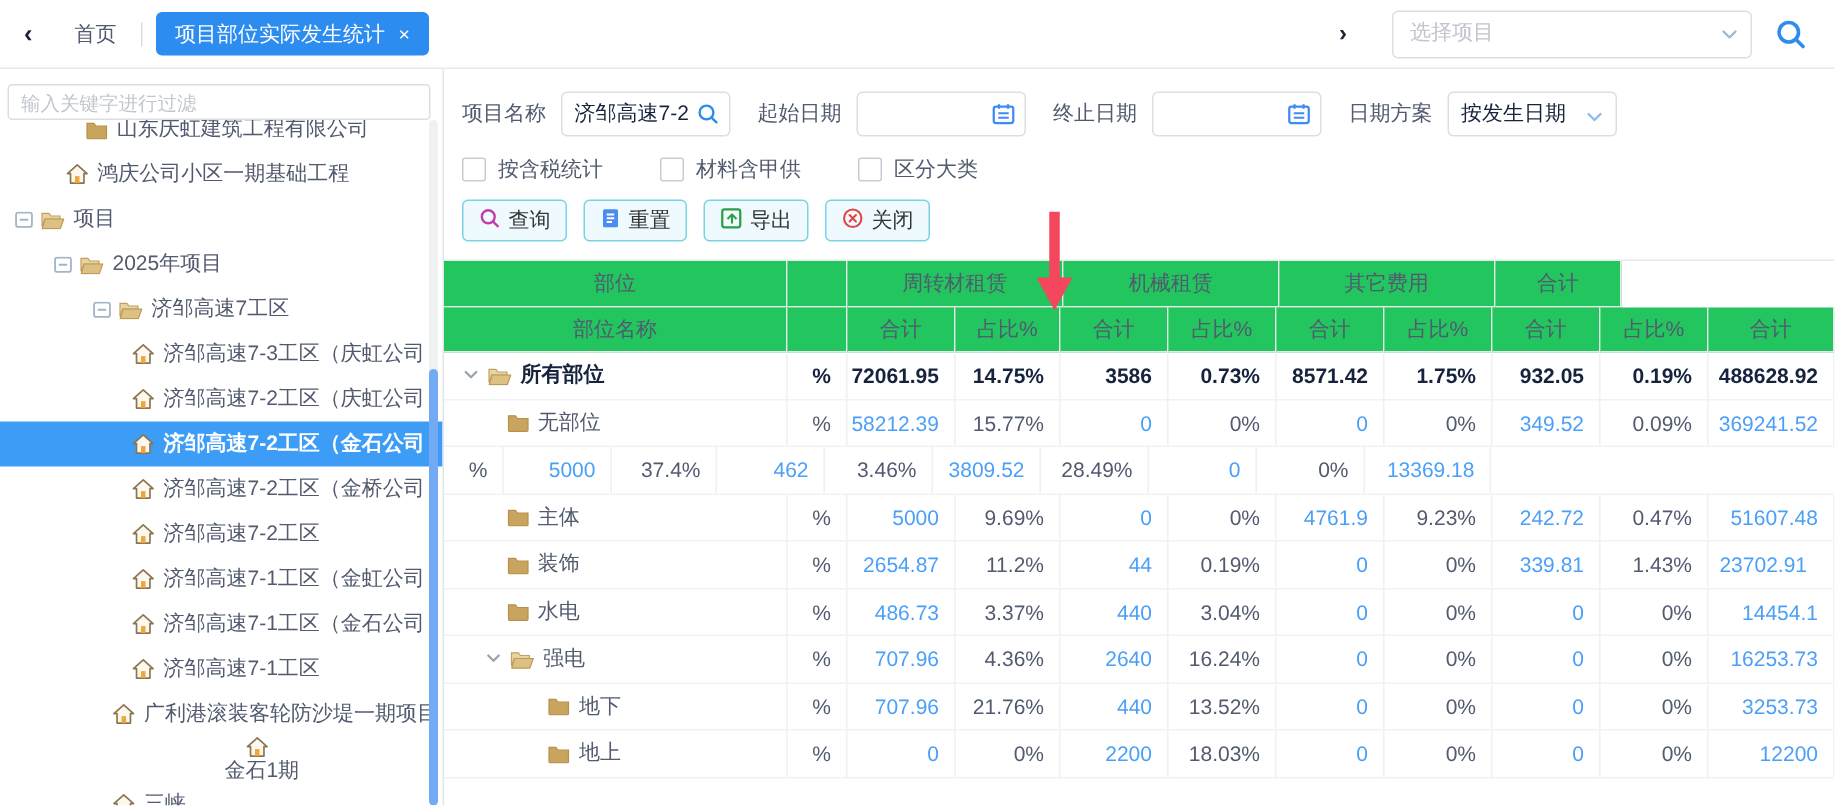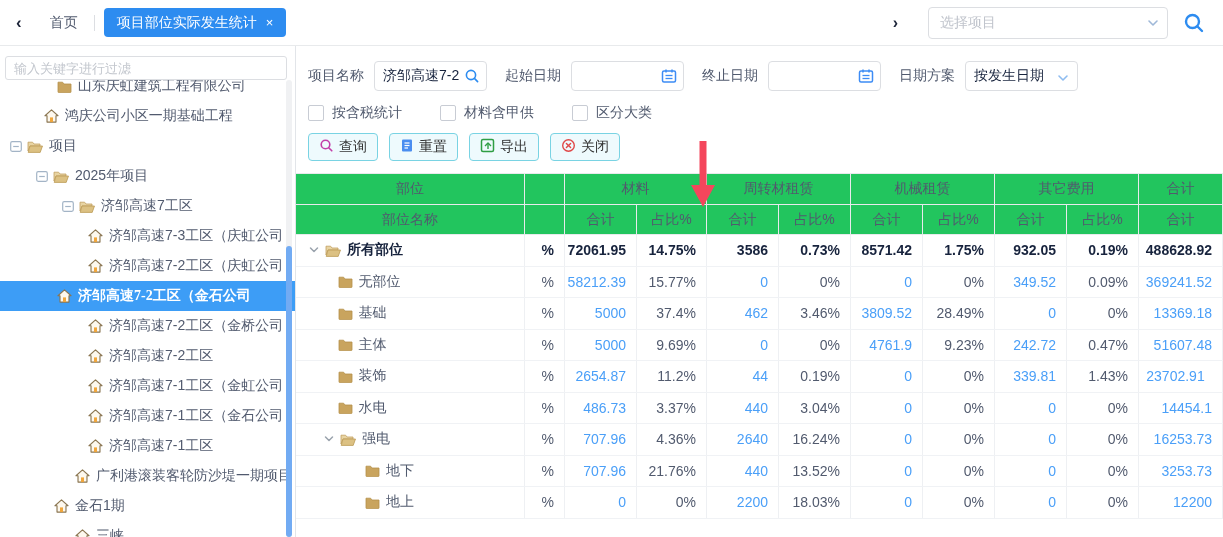--- a/index.html
+++ b/index.html
@@ -185,21 +185,21 @@
           </div>
           <div class="tree-row" style="padding-left: 88px;">
             <span class="icon">
               <svg width="15" height="14" viewBox="0 0 16 15">
                 <path d="M8 1 L15 7.2 H12.8 V14 H3.2 V7.2 H1 Z" fill="#fdf8ee" stroke="#8a7550" stroke-width="1.2" stroke-linejoin="round"></path>
                 <rect x="6.4" y="9" width="3.2" height="5" fill="#f0a63c"></rect>
               </svg>
             </span>
             <span class="lbl">济邹高速7-2工区（庆虹公司</span>
           </div>
-          <div class="tree-row selected" style="padding-left: 57px; font-family: Liberation Serif, serif;">
+          <div class="tree-row selected" style="padding-left: 88px;">
             <span class="icon">
               <svg width="15" height="14" viewBox="0 0 16 15">
                 <path d="M8 1 L15 7.2 H12.8 V14 H3.2 V7.2 H1 Z" fill="#fdf8ee" stroke="#8a7550" stroke-width="1.2" stroke-linejoin="round"></path>
                 <rect x="6.4" y="9" width="3.2" height="5" fill="#f0a63c"></rect>
               </svg>
             </span>
             <span class="lbl">济邹高速7-2工区（金石公司</span>
           </div>
           <div class="tree-row" style="padding-left: 88px;">
             <span class="icon">
@@ -248,21 +248,21 @@
           </div>
           <div class="tree-row" style="padding-left: 75px;">
             <span class="icon">
               <svg width="15" height="14" viewBox="0 0 16 15">
                 <path d="M8 1 L15 7.2 H12.8 V14 H3.2 V7.2 H1 Z" fill="#fdf8ee" stroke="#8a7550" stroke-width="1.2" stroke-linejoin="round"></path>
                 <rect x="6.4" y="9" width="3.2" height="5" fill="#f0a63c"></rect>
               </svg>
             </span>
             <span class="lbl">广利港滚装客轮防沙堤一期项目</span>
           </div>
-          <div class="tree-row" style="padding-left: 54px;">
+          <div class="tree-row" style="padding-left: 54px; flex-direction: column;">
             <span class="icon">
               <svg width="15" height="14" viewBox="0 0 16 15">
                 <path d="M8 1 L15 7.2 H12.8 V14 H3.2 V7.2 H1 Z" fill="#fdf8ee" stroke="#8a7550" stroke-width="1.2" stroke-linejoin="round"></path>
                 <rect x="6.4" y="9" width="3.2" height="5" fill="#f0a63c"></rect>
               </svg>
             </span>
             <span class="lbl">金石1期</span>
           </div>
           <div class="tree-row" style="padding-left: 75px;">
             <span class="icon">
@@ -386,21 +386,20 @@
               </svg>
         </span>
         <span>关闭</span>
       </button>
     </div>
 
     <div class="table">
       <div class="thead-row">
         <div class="th g" style="width:229px">部位</div>
         <div class="th g" style="width:40px"></div>
-        <div class="th g" style="width:142px">材料</div>
         <div class="th g" style="width:144px">周转材租赁</div>
         <div class="th g" style="width:144px">机械租赁</div>
         <div class="th g" style="width:144px">其它费用</div>
         <div class="th g" style="width:84px">合计</div>
       </div>
       <div class="thead-row">
         <div class="th s" style="width:229px">部位名称</div>
         <div class="th s" style="width:40px"></div>
         <div class="th s" style="width:72px">合计</div>
         <div class="th s" style="width:70px">占比%</div>
@@ -493,28 +492,20 @@
                 <span class="amount">349.52</span>
               </div>
               <div class="td num" style="width: 72px;">
                 <span class="pctv">0.09%</span>
               </div>
               <div class="td num" style="width: 84px;">
                 <span class="amount">369241.52</span>
               </div>
             </div>
             <div class="trow">
-              <div class="td name" style="width: 229px; padding-left: 39.5px;">
-                <span class="icon">
-                  <svg width="15" height="13" viewBox="0 0 15 13">
-                    <path d="M1 2.2 h4.6 l1.4 1.8 H14 v7.8 a0.8 0.8 0 0 1 -0.8 0.8 H1.8 A0.8 0.8 0 0 1 1 11.8 Z" fill="#c9a45e" stroke="#b5914a" stroke-width="0.8"></path>
-                  </svg>
-                </span>
-                <span class="lbl">基础</span>
-              </div>
               <div class="td num" style="width: 40px;">
                 <span class="pctv">%</span>
               </div>
               <div class="td num" style="width: 72px;">
                 <span class="amount">5000</span>
               </div>
               <div class="td num" style="width: 70px;">
                 <span class="pctv">37.4%</span>
               </div>
               <div class="td num" style="width: 72px;">

